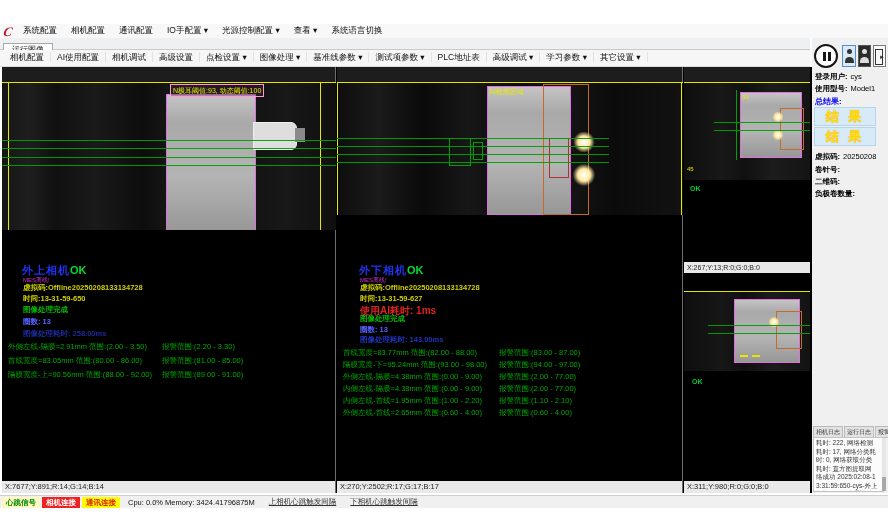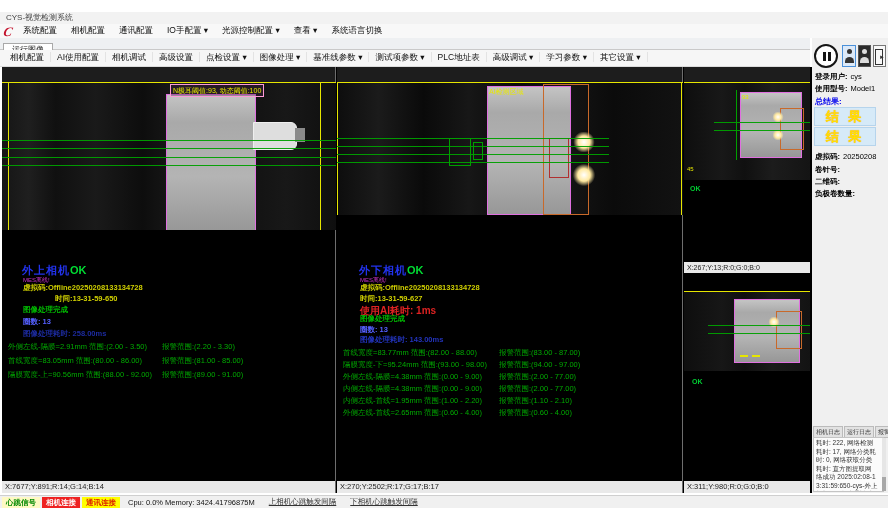--- a/index.html
+++ b/index.html
@@ -112,23 +112,20 @@
   .badge-cam{background:#ee2222;color:#fff;}
   .badge-comm{background:#ffff00;color:#dd2200;}
   .cputext{color:#111;margin-left:6px;white-space:nowrap;}
   .trig{color:#333;text-decoration:underline;margin-left:14px;white-space:nowrap;cursor:pointer;}
 </style>
 </head>
 <body>
 
 <div class="screen">
 
-  <div class="titlebar">
-    <span>CYS-视觉检测系统</span>
-  </div>
 
   <div class="menubar">
     <span class="logo">C</span>
     <span><span class="menu-item">系统配置</span><span class="menu-item">相机配置</span><span class="menu-item">通讯配置</span><span class="menu-item">IO手配置 ▾</span><span class="menu-item">光源控制配置 ▾</span><span class="menu-item">查看 ▾</span><span class="menu-item">系统语言切换</span></span>
   </div>
 
   <div class="tabrow">
     <span class="tab">运行图像</span>
   </div>
 
@@ -151,21 +148,21 @@
         <div class="gline" style="left:0;right:0;top:66px;"></div>
         <div class="gline" style="left:0;right:0;top:75px;"></div>
         <div class="gline" style="left:0;right:0;top:83px;"></div>
         <div class="infobox" style="left:168px;top:2px;">N极耳阈值:93, 动态阈值:100</div>
       </div>
       <div class="cam-title" style="left:20px;top:196px;">
         <span>外上相机</span><span class="okk">OK</span>
       </div>
       <div class="mes" style="left:21px;top:209px;">MES离线!</div>
       <div class="ytext" style="left:21px;top:216px;">虚拟码:Offline20250208133134728</div>
-      <div class="ytext" style="left:21px;top:227px;margin-left:32px;">时间:13-31-59-650</div>
+      <div class="ytext" style="left:21px;top:227px;">时间:13-31-59-650</div>
       <div class="gtext" style="left:21px;top:238px;">图像处理完成</div>
       <div class="btext" style="left:21px;top:250px;">圈数: 13</div>
       <div class="dbtext" style="left:21px;top:262px;opacity:.85;">图像处理耗时: 258.00ms</div>
       <div class="rows" style="top:273px;">
           <div class="mrow"><span>外侧左线-隔膜=2.91mm 范围:(2.00 - 3.50)</span><span class="alarm">报警范围:(2.20 - 3.30)</span></div>
           <div class="mrow"><span>首线宽度=83.05mm 范围:(80.00 - 86.00)</span><span class="alarm">报警范围:(81.00 - 85.00)</span></div>
           <div class="mrow"><span>隔膜宽度-上=90.56mm 范围:(88.00 - 92.00)</span><span class="alarm">报警范围:(89.00 - 91.00)</span></div>
         </div>
       <div class="pstatus">X:7677;Y:891;R:14;G:14;B:14</div>
     </div>

